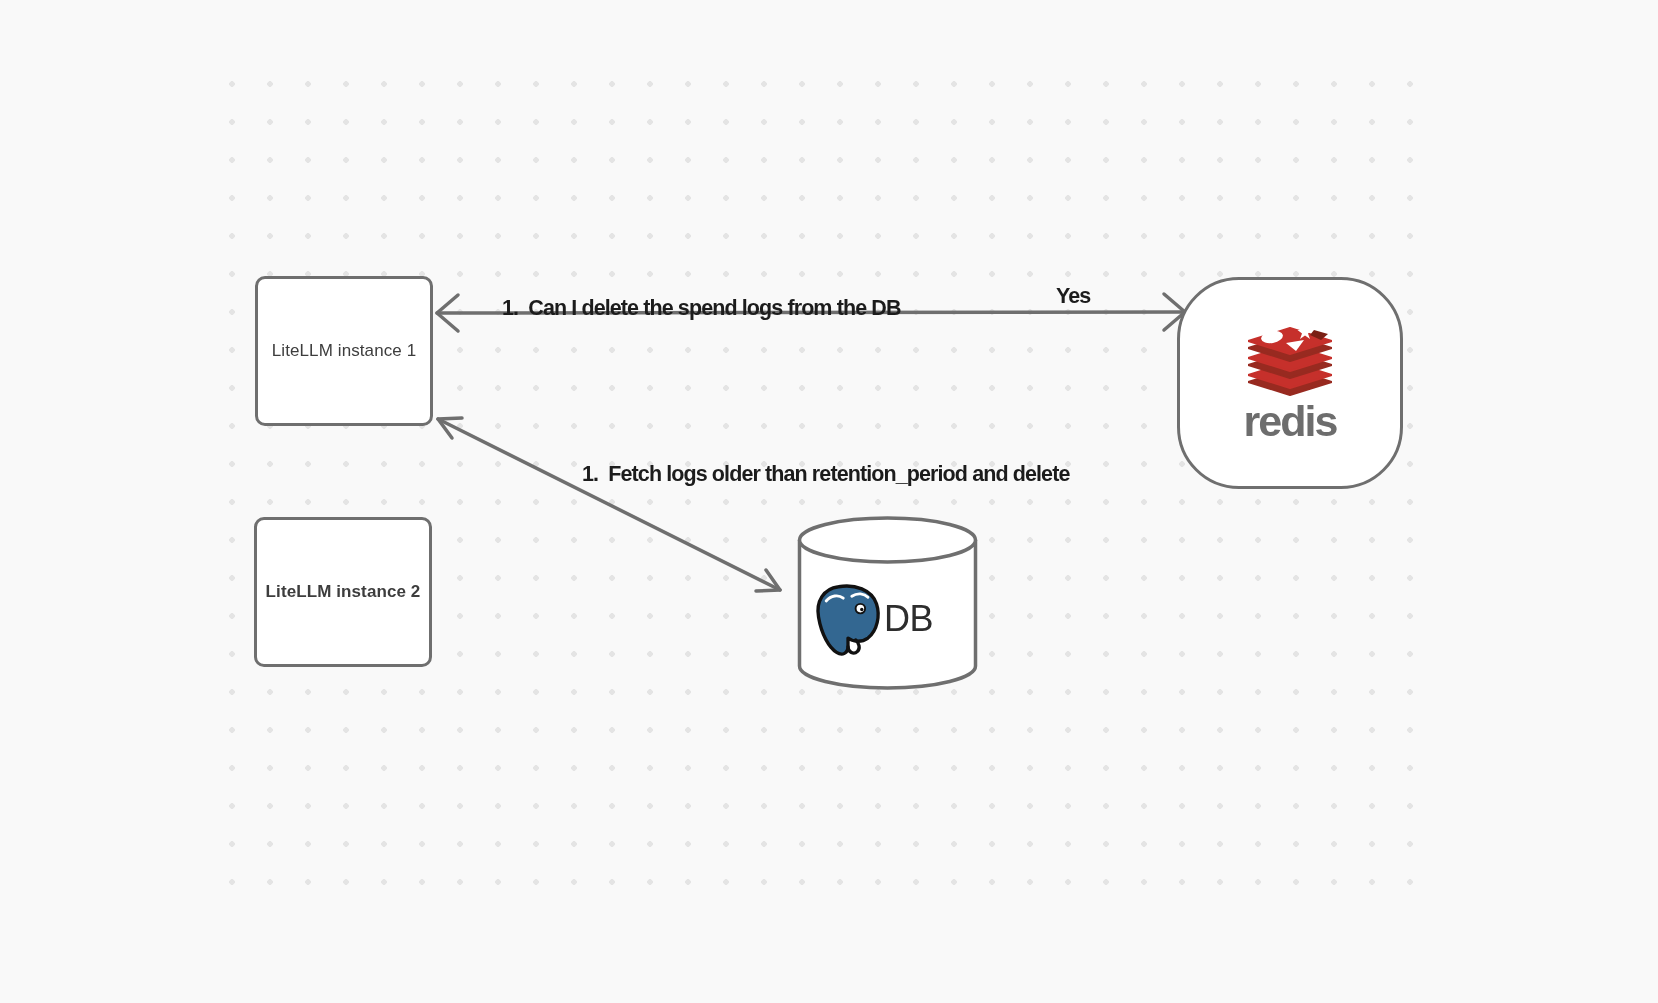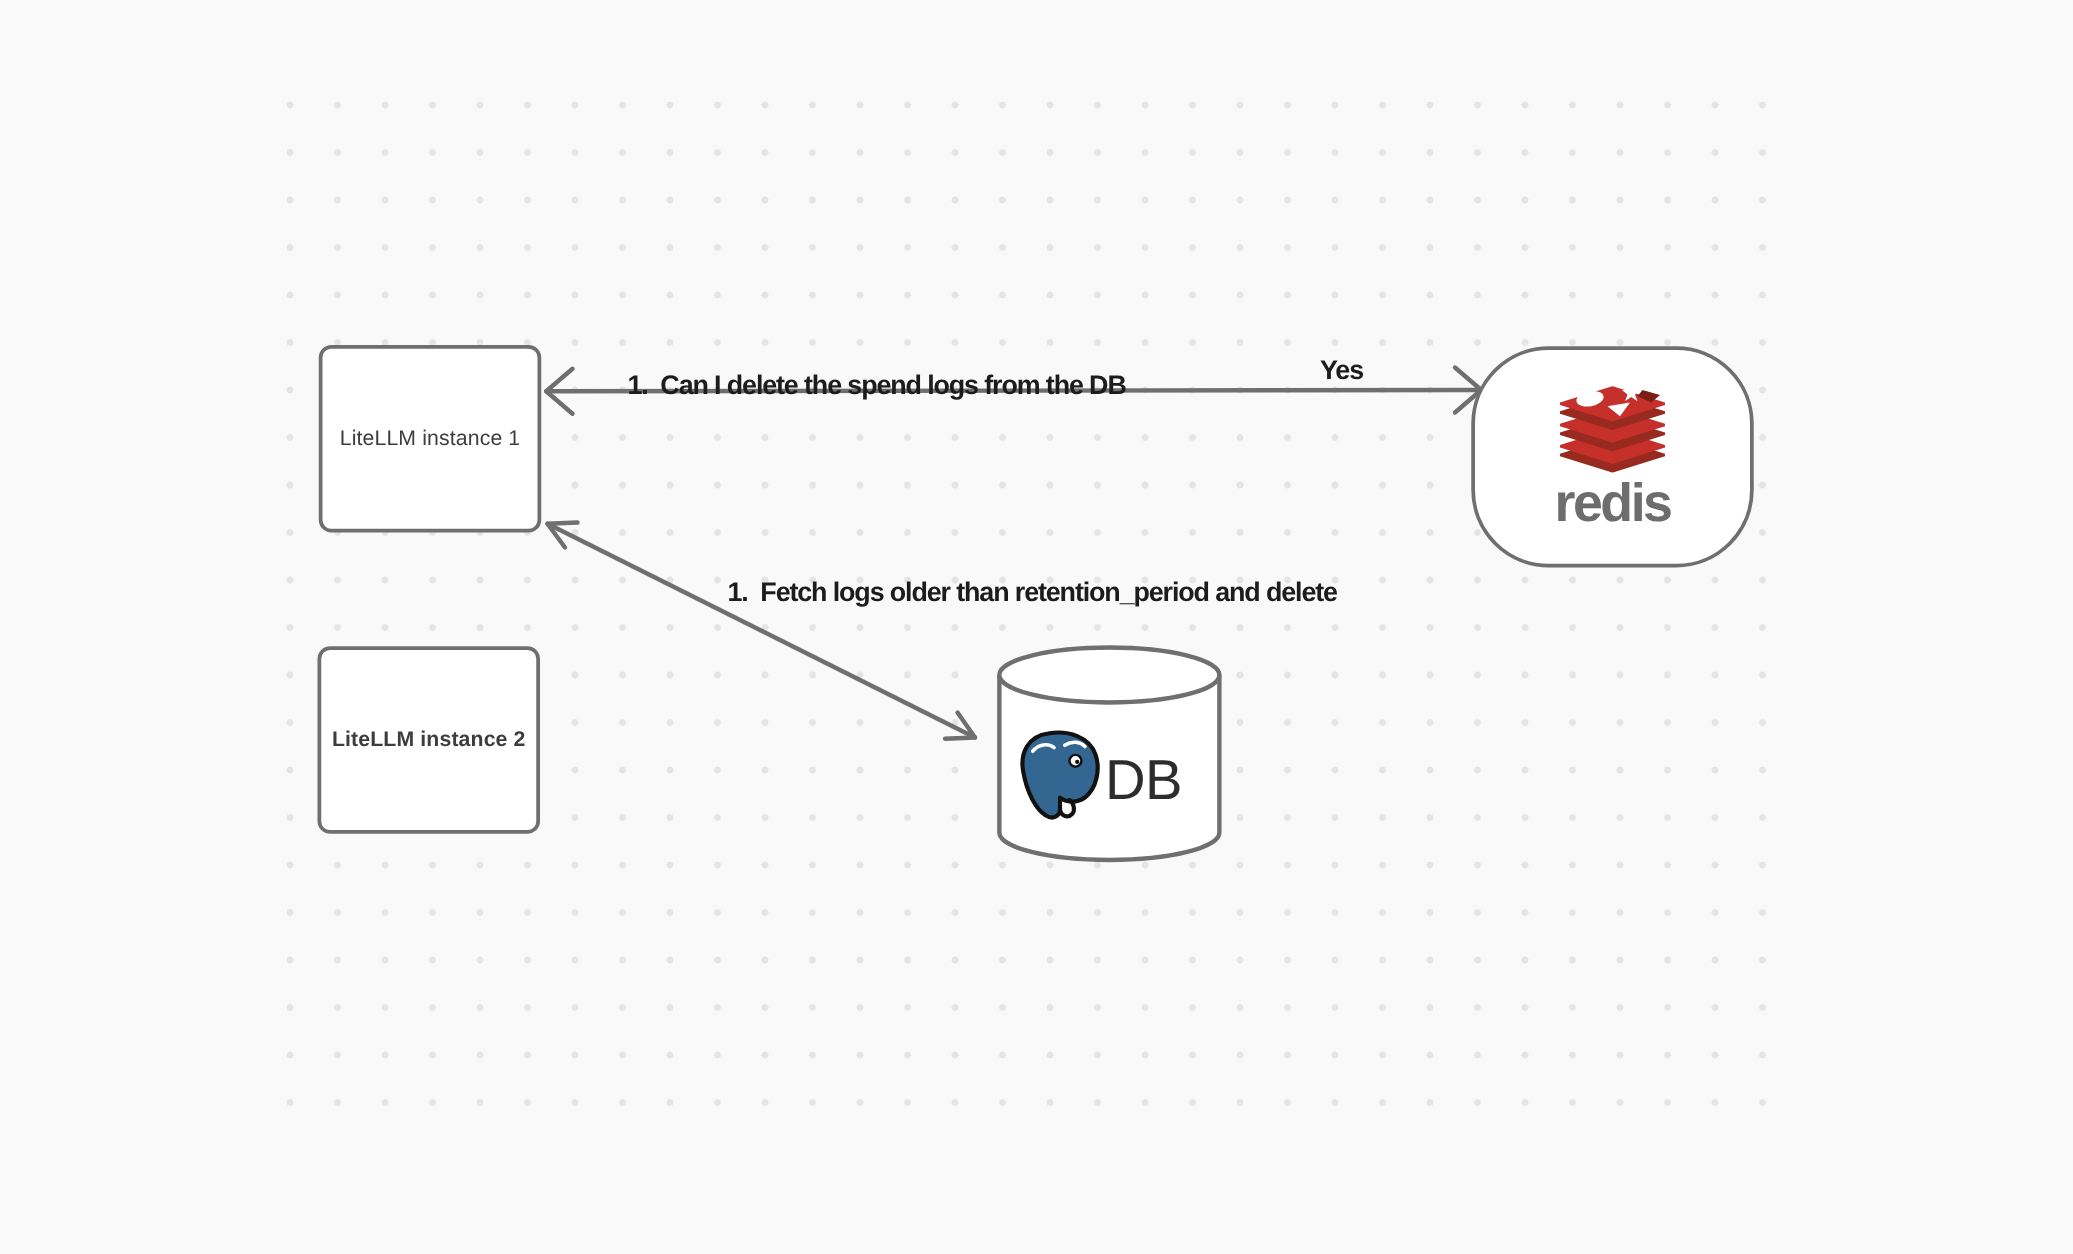--- a/index.html
+++ b/index.html
@@ -16,32 +16,32 @@
         background-image:radial-gradient(circle,var(--dot) 2.6px,transparent 3px);
         background-size:38px 38px;background-position:0 0;}
   .overlay{position:absolute;left:0;top:0;width:1658px;height:1003px;pointer-events:none;}
   .node-box{position:absolute;box-sizing:border-box;background:#fff;
         border:3.5px solid var(--stroke);border-radius:10px;
         display:flex;align-items:center;justify-content:center;}
   .node-box .lbl{font-size:17px;color:var(--nodelabel);letter-spacing:.1px;}
   #box1{left:255px;top:276px;width:178px;height:150px;}
   #box2{left:254px;top:517px;width:178px;height:150px;font-weight:bold;}
   #box3{left:255px;top:757px;width:178px;height:177px;}
-  .redis-node{position:absolute;left:1177px;top:277px;width:226px;height:177px;
+  .redis-node{position:absolute;left:1177px;top:277px;width:226px;height:212px;
         box-sizing:border-box;background:#fff;border:3.5px solid var(--stroke);
         border-radius:62px;display:flex;flex-direction:column;
         align-items:center;justify-content:center;}
   .redis-word{font-size:43px;font-weight:700;letter-spacing:-2px;line-height:1;
         color:var(--redis-gray);margin-top:2px;}
   .step-label{position:absolute;font-weight:700;font-size:21.5px;letter-spacing:-0.9px;
         color:var(--label);white-space:pre;line-height:1;}
   #step1{left:502px;top:298px;}
   #step1-yes{left:1056px;top:286px;}
   #step2{left:582px;top:464px;}
-  .db-label{position:absolute;left:884px;top:601px;font-size:45px;line-height:1;
+  .db-label{position:absolute;left:884px;top:601px;font-size:36px;line-height:1;
         color:var(--db-label);letter-spacing:-0.5px;}
   .arrow{stroke:var(--stroke);stroke-width:3.5;fill:none;stroke-linecap:round;stroke-linejoin:round;}
   .cyl{stroke:var(--stroke);stroke-width:3.5;fill:#ffffff;}
   .redis-bright{fill:var(--redis-red);stroke:var(--redis-red);stroke-width:2;stroke-linejoin:round;}
   .redis-darkface{fill:var(--redis-dark);stroke:var(--redis-dark);stroke-width:2;stroke-linejoin:round;}
   .ele-body{fill:var(--pg-blue);stroke:var(--outline);stroke-width:3.5;stroke-linejoin:round;stroke-linecap:round;}
   .ele-line{fill:none;stroke:var(--outline);stroke-width:3.5;stroke-linecap:round;}
   .ele-white{fill:none;stroke:#fff;stroke-width:3;stroke-linecap:round;}
 </style>
 </head>

